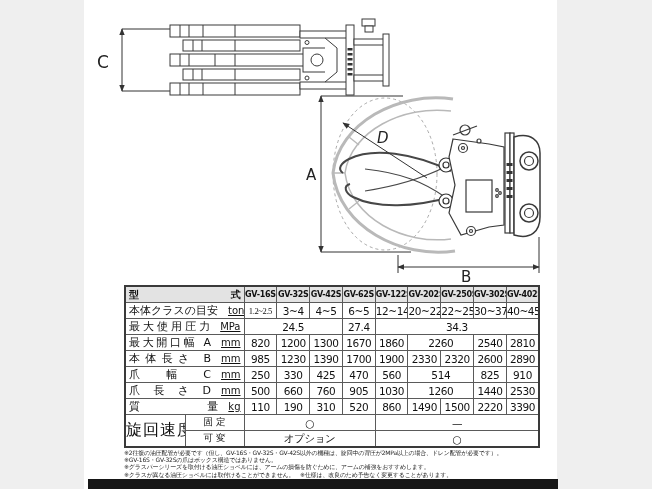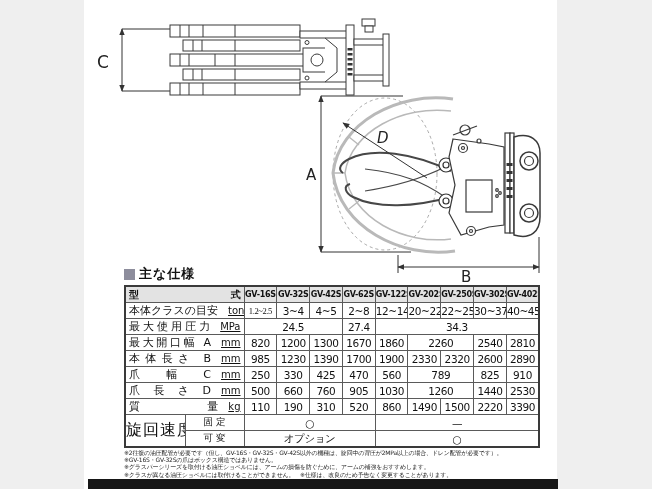--- a/index.html
+++ b/index.html
@@ -174,24 +174,20 @@
       <line x1="95" y1="182" x2="236" y2="182" marker-start="url(#ar2)" marker-end="url(#ar2)"></line>
       <line x1="95" y1="170" x2="95" y2="188"></line>
       <line x1="236" y1="152" x2="236" y2="188"></line>
       <line x1="40" y1="38" x2="124" y2="93" marker-start="url(#ar2)"></line>
     </g>
     <text x="3" y="95" font-size="15">A</text>
     <text x="158" y="197" font-size="15">B</text>
     <text x="74" y="58" font-size="15" font-style="italic">D</text>
   </svg>
 
-  <div class="heading">
-    <span class="sq" style="background: rgb(141, 141, 156);"></span>
-    <span class="ht">主な仕様</span>
-  </div>
 
   <table class="spec">
     <colgroup>
       <col style="width:60px">
         <col style="width:59px">
       <col style="width:32.8px">
         <col style="width:32.8px">
         <col style="width:32.8px">
       <col style="width:32.8px">
         <col style="width:32.8px">
@@ -223,21 +219,21 @@
         <tr>
           <td colspan="2" class="lbl">
             <div class="lw">
               <span class="lt">本体クラスの目安</span>
               <span class="un">ton</span>
             </div>
           </td>
           <td class="val" style="font-size: 8.5px; font-family: Liberation Serif, serif;">1.2~2.5</td>
           <td class="val">3~4</td>
           <td class="val">4~5</td>
-          <td class="val">2~8</td>
+          <td class="val">6~5</td>
           <td class="val">12~14</td>
           <td class="val">20~22</td>
           <td class="val">22~25</td>
           <td class="val">30~37</td>
           <td class="val">40~45</td>
         </tr>
         <tr>
           <td colspan="2" class="lbl">
             <div class="lw">
               <span class="lt">最大使用圧力</span>
@@ -286,21 +282,21 @@
             <div class="lw">
               <span class="lt">爪 幅 C</span>
               <span class="un">mm</span>
             </div>
           </td>
           <td class="val">250</td>
           <td class="val">330</td>
           <td class="val">425</td>
           <td class="val">470</td>
           <td class="val">560</td>
-          <td colspan="2" class="val">789</td>
+          <td colspan="2" class="val">514</td>
           <td class="val">825</td>
           <td class="val">910</td>
         </tr>
         <tr>
           <td colspan="2" class="lbl">
             <div class="lw">
               <span class="lt">爪 長 さ D</span>
               <span class="un">mm</span>
             </div>
           </td>

